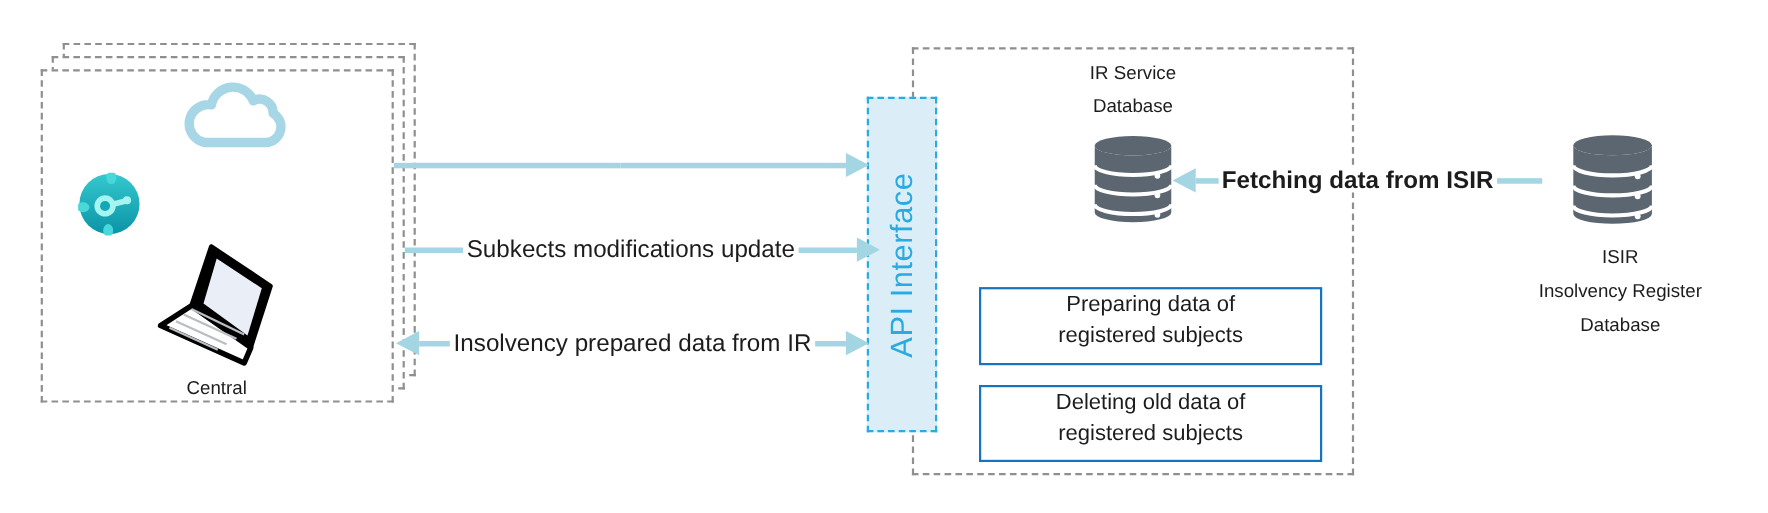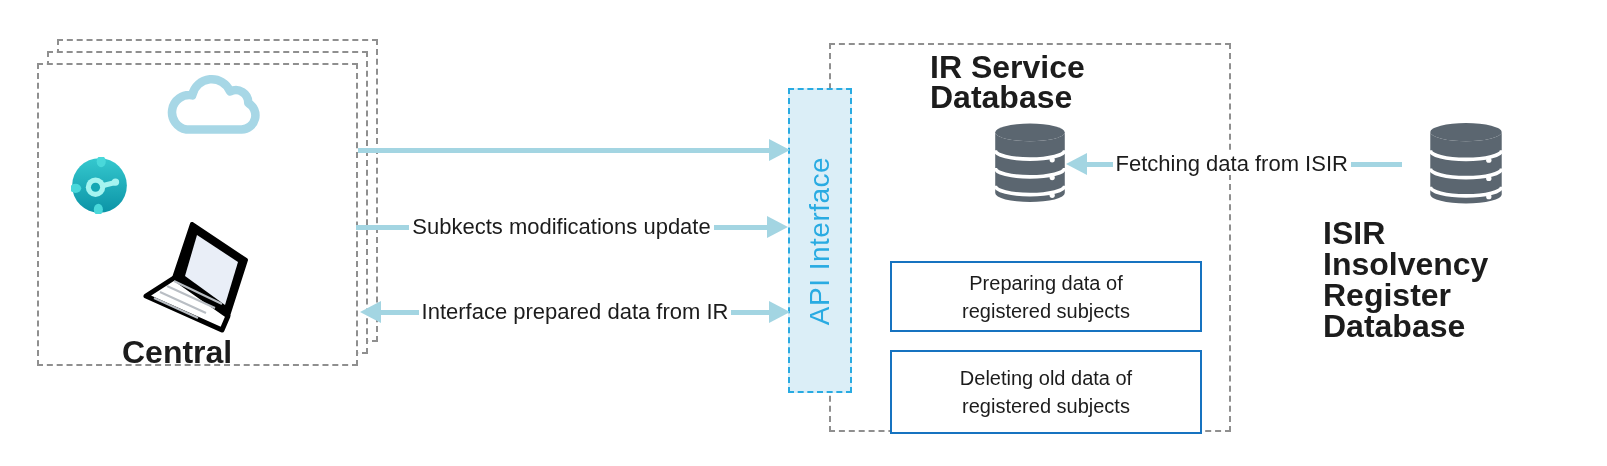--- a/index.html
+++ b/index.html
@@ -19,45 +19,45 @@
 
   
   .api-box{position:absolute;left:788px;top:88px;width:64px;height:305px;
     border:2px dashed #29abe2;background:#dbeef7;box-sizing:border-box;}
   .api-label{position:absolute;top:50%;left:50%;
     transform:translate(-50%,-50%) rotate(-90deg);
     font-size:28px;color:#29abe2;white-space:nowrap;letter-spacing:.5px;}
 
   
   .proc-box{position:absolute;left:890px;width:312px;border:2px solid #1673c0;background:#fff;
-    box-sizing:border-box;display:flex;flex-direction:column;align-items:center;justify-content:center;
+    box-sizing:border-box;display:flex;flex-direction:column;align-items:center;
     font-size:20px;line-height:28px;text-align:center;}
   .proc-1{top:261px;height:71px;}
-  .proc-2{top:350px;height:84px;}
+  .proc-2{top:350px;height:70px;}
 
   
-  .lbl{position:absolute;font-size:32px;line-height:31px;font-weight:bold;}
+  .lbl{position:absolute;text-align:center;font-size:17px;line-height:31px;}
   .dyn-label{left:128px;top:157px;width:200px;}
   .clients-label{left:122px;top:337px;width:150px;}
   .ir-label{left:930px;top:52px;width:200px;line-height:30px;}
   .isir-label{left:1323px;top:218px;width:300px;}
 
   
   .arrow{position:absolute;display:flex;align-items:center;height:22px;}
   .aline{height:5px;background:#a3d5e2;flex:1;}
   .aline.short{flex:.5;}
   .alabel{font-size:22px;line-height:22px;background:#fff;padding:0 3px;white-space:nowrap;}
   .ah-r{width:0;height:0;border-top:11px solid transparent;border-bottom:11px solid transparent;
     border-left:21px solid #a3d5e2;flex:0 0 auto;}
   .ah-l{width:0;height:0;border-top:11px solid transparent;border-bottom:11px solid transparent;
     border-right:21px solid #a3d5e2;flex:0 0 auto;}
   .arrow-1{left:358px;top:139px;width:432px;}
-  .arrow-2{left:356px;top:216px;width:432px;}
+  .arrow-2{left:368px;top:216px;width:432px;}
   .arrow-3{left:360px;top:301px;width:430px;}
-  .arrow-fetch{left:1066px;top:153px;width:336px;}
+  .arrow-fetch{left:1066px;top:153px;width:336px;font-weight:bold;}
 
   
   .icon{position:absolute;}
   .cloud-icon{left:158px;top:62px;width:114px;height:80px;}
   .dyn-icon{left:71px;top:157px;width:57px;height:57px;}
   .laptop-icon{left:140px;top:220px;width:112px;height:116px;}
   .irdb-icon{left:993px;top:112px;width:74px;height:103px;}
   .isirdb-icon{left:1428px;top:113px;width:76px;height:102px;}
 </style>
 </head>
@@ -140,21 +140,21 @@
   <div class="arrow arrow-2">
     <div class="aline"></div>
     <span class="alabel">Subkects modifications update</span>
     <div class="aline"></div>
     <div class="ah-r"></div>
   </div>
 
   <div class="arrow arrow-3">
     <div class="ah-l"></div>
     <div class="aline"></div>
-    <span class="alabel">Interface prepared data from IR</span>
+    <span class="alabel">Insolvency prepared data from IR</span>
     <div class="aline"></div>
     <div class="ah-r"></div>
   </div>
 
   <div class="arrow arrow-fetch">
     <div class="ah-l"></div>
     <div class="aline short"></div>
     <span class="alabel">Fetching data from ISIR</span>
     <div class="aline"></div>
   </div>

